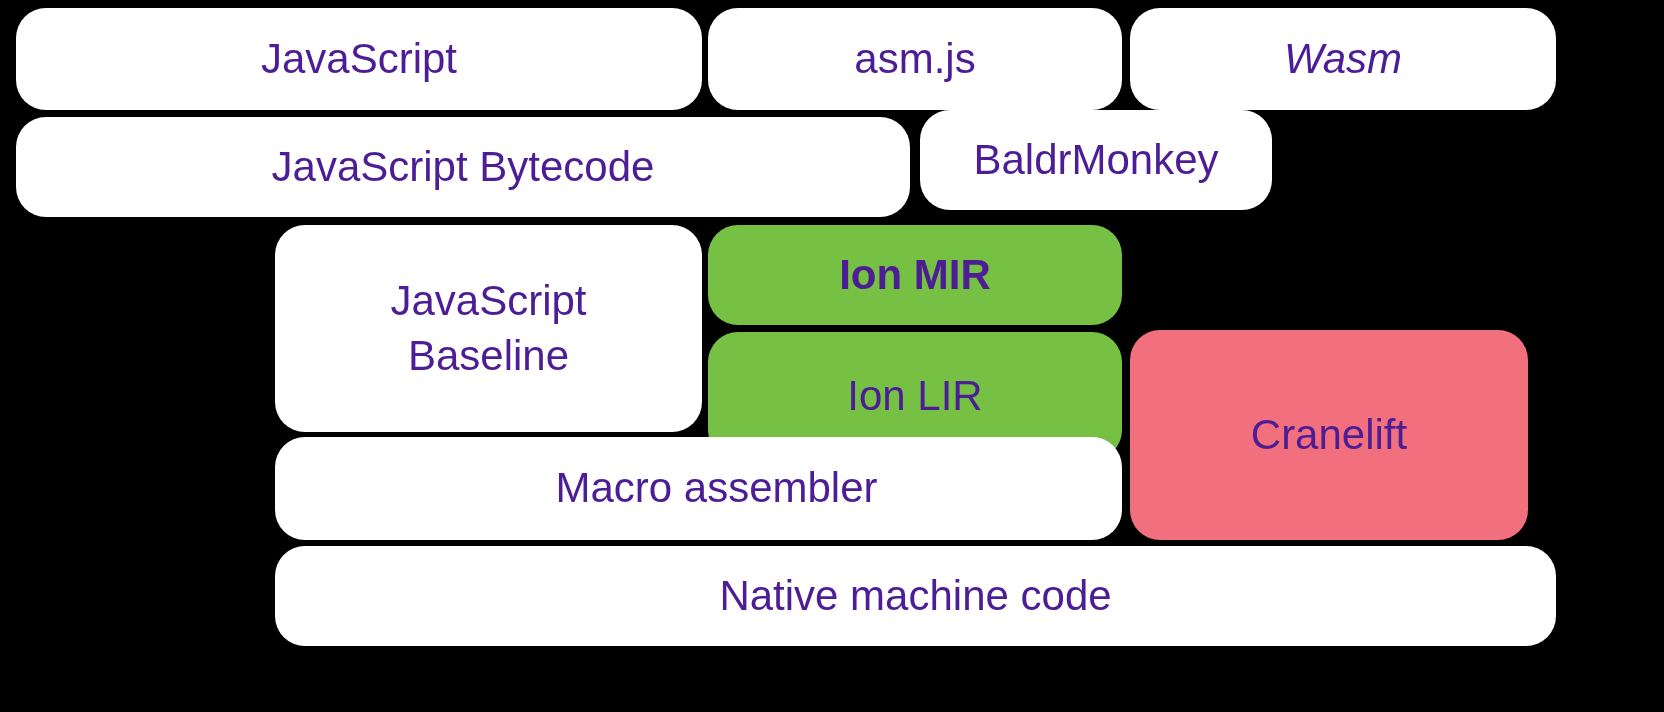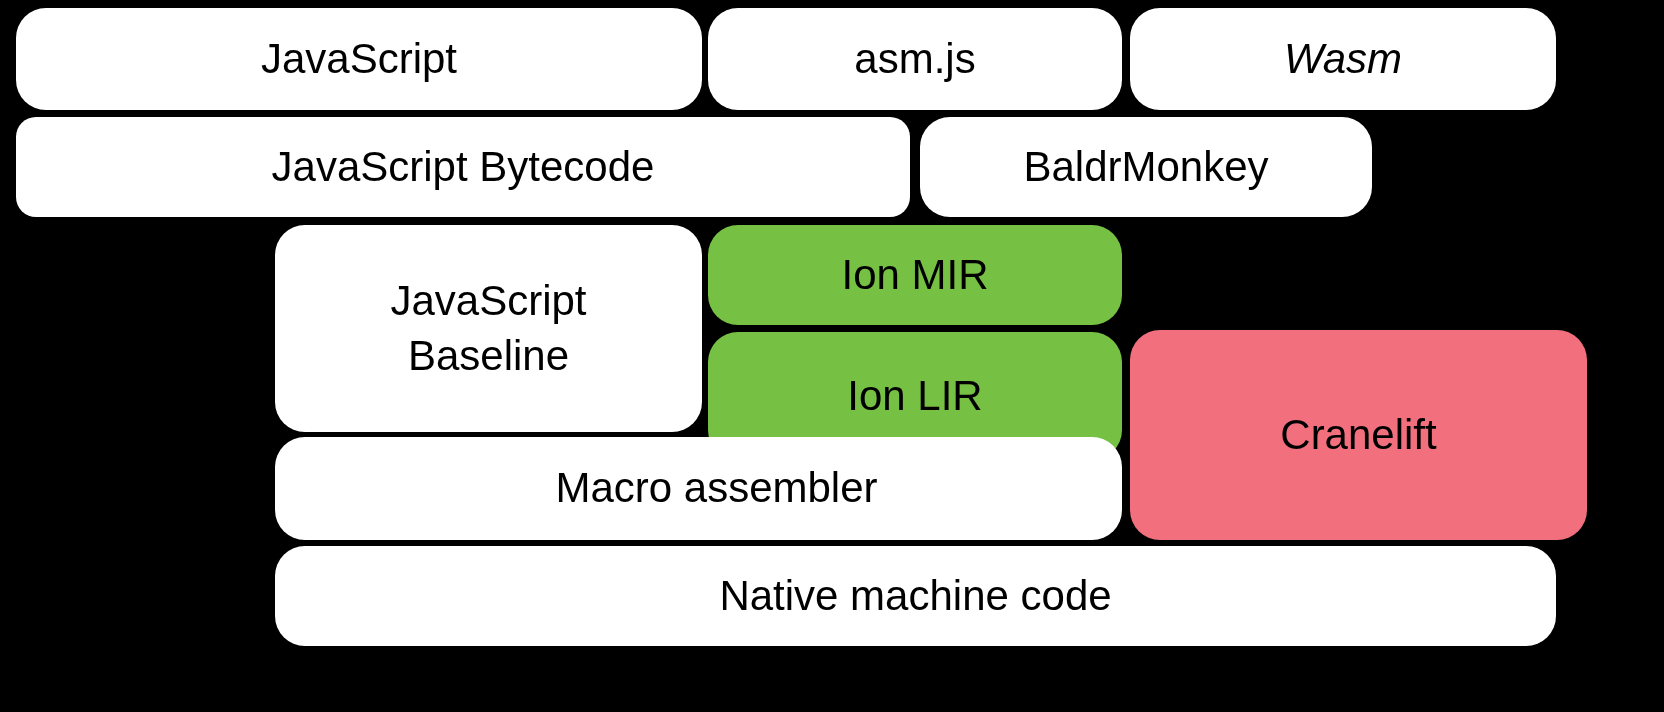--- a/index.html
+++ b/index.html
@@ -18,77 +18,77 @@
     background: #000;
     overflow: hidden;
   }
   .box {
     position: absolute;
     display: flex;
     align-items: center;
     justify-content: center;
     border-radius: 30px;
     background: #fff;
-    color: #000000;
+    color: #4c1d95;
     font-size: 42px;
     text-align: center;
     box-sizing: border-box;
   }
   .label {
     white-space: pre-line;
     line-height: 1.3;
   }
   
   #box-javascript          { left: 16px;   top: 8px;   width: 686px;  height: 102px; }
   #box-asmjs               { left: 708px;  top: 8px;   width: 414px;  height: 102px; }
   #box-wasm                { left: 1130px; top: 8px;   width: 426px;  height: 102px; font-style: italic; }
   
   #box-js-bytecode         { left: 16px;   top: 117px; width: 894px;  height: 100px; }
-  #box-baldrmonkey         { left: 920px;  top: 117px; width: 452px;  height: 100px; }
+  #box-baldrmonkey         { left: 920px;  top: 110px; width: 352px;  height: 100px; }
   
   #box-interpreter         { left: 16px;   top: 225px; width: 250px;  height: 315px; }
   #box-js-baseline         { left: 275px;  top: 225px; width: 427px;  height: 207px; }
   #box-ion-mir             { left: 708px;  top: 225px; width: 414px;  height: 100px; }
   #box-ion-lir             { left: 708px;  top: 332px; width: 414px;  height: 128px; }
-  #box-cranelift           { left: 1130px; top: 330px; width: 457px;  height: 210px; }
+  #box-cranelift           { left: 1130px; top: 330px; width: 398px;  height: 210px; }
   #box-macro-assembler     { left: 275px;  top: 437px; width: 847px;  height: 103px; padding-left: 36px; }
   #box-native-machine-code { left: 275px;  top: 546px; width: 1281px; height: 100px; }
 </style>
 </head>
 <body>
 
 <div class="canvas" style="background-color: rgb(0, 0, 0);">
 
   <div class="box" id="box-javascript" style="background-color: rgb(255, 255, 255);">
     <span class="label">JavaScript</span>
   </div>
 
   <div class="box" id="box-asmjs" style="background-color: rgb(255, 255, 255);">
     <span class="label">asm.js</span>
   </div>
 
   <div class="box" id="box-wasm" style="background-color: rgb(255, 255, 255);">
     <span class="label">Wasm</span>
   </div>
 
-  <div class="box" id="box-js-bytecode" style="background-color: rgb(255, 255, 255); border-radius: 20px;">
+  <div class="box" id="box-js-bytecode" style="background-color: rgb(255, 255, 255);">
     <span class="label">JavaScript Bytecode</span>
   </div>
 
   <div class="box" id="box-baldrmonkey" style="background-color: rgb(255, 255, 255);">
     <span class="label">BaldrMonkey</span>
   </div>
 
 
   <div class="box" id="box-js-baseline" style="background-color: rgb(255, 255, 255);">
     <span class="label">JavaScript
 Baseline</span>
   </div>
 
-  <div class="box" id="box-ion-mir" style="background-color: rgb(118, 192, 67);">
+  <div class="box" id="box-ion-mir" style="background-color: rgb(118, 192, 67); font-weight: bold;">
     <span class="label">Ion MIR</span>
   </div>
 
   <div class="box" id="box-ion-lir" style="background-color: rgb(118, 192, 67);">
     <span class="label">Ion LIR</span>
   </div>
 
   <div class="box" id="box-cranelift" style="background-color: rgb(242, 112, 126);">
     <span class="label">Cranelift</span>
   </div>

